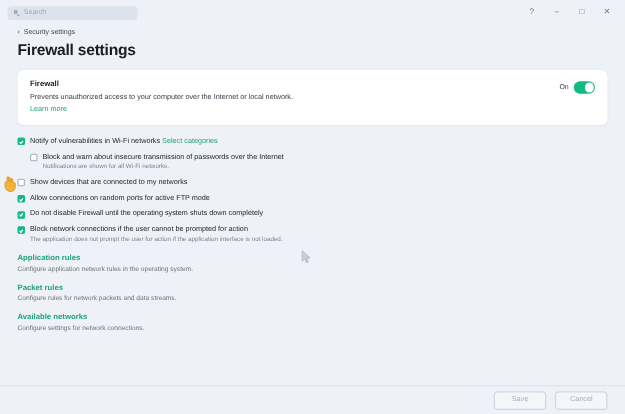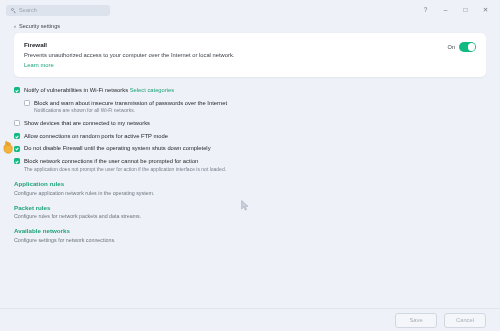--- a/index.html
+++ b/index.html
@@ -320,20 +320,21 @@
   </div>
 </div>
 
 <div class="page">
 
   <div class="breadcrumb">
     <span class="chev">‹</span>
     <span>Security settings</span>
   </div>
 
+  <div class="page-title">Firewall settings</div>
 
   <div class="card">
     <div class="card-body">
       <div class="card-title">Firewall</div>
       <div class="card-desc">Prevents unauthorized access to your computer over the Internet or local network.</div>
       <a class="link">Learn more</a>
     </div>
     <div class="card-toggle-wrap">
       <span class="toggle-label">On</span>
       <div class="toggle">

